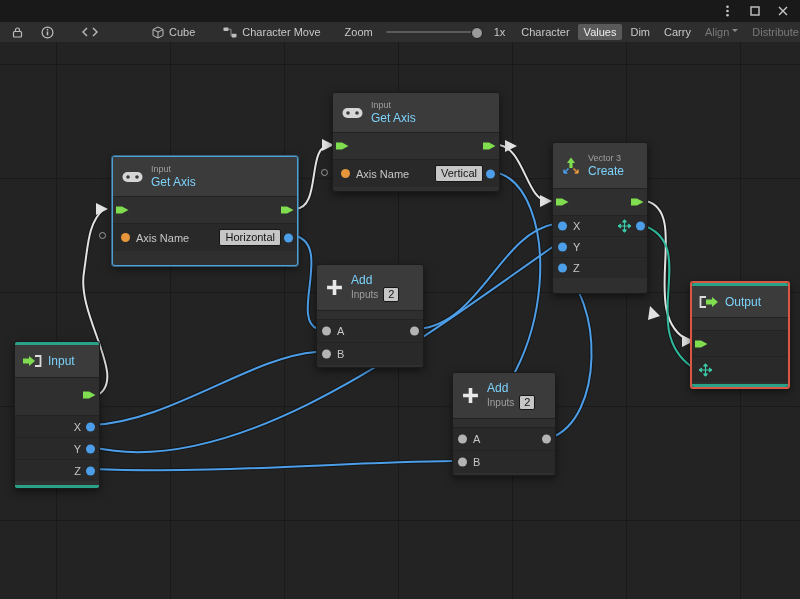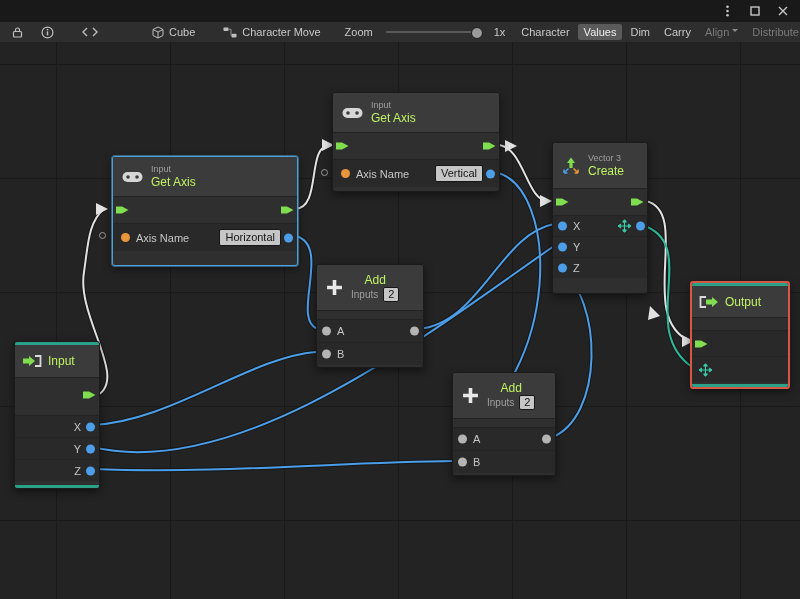--- a/index.html
+++ b/index.html
@@ -41,21 +41,21 @@
   .w-vec{stroke:#2fb89b;stroke-width:2;fill:none;}
 
   
   .node{position:absolute;background:#2f2f2f;border:1px solid #1b1b1b;border-radius:3px;
         box-shadow:0 3px 8px rgba(0,0,0,.5);box-sizing:border-box;}
   .node.sel-blue{border:1px solid #4e9fd6;box-shadow:0 0 0 1px rgba(78,159,214,.55),0 3px 8px rgba(0,0,0,.5);}
   .node.sel-red{border:2px solid #da5745;}
   .nhead{display:flex;align-items:center;gap:8px;padding:0 9px;background:#3b3b3b;border-bottom:1px solid #222;
          border-radius:2px 2px 0 0;box-sizing:border-box;}
   .cat{display:block;font-size:9px;line-height:11px;color:#9f9f9f;}
-  .ttl{display:block;font-size:12px;line-height:14px;color:#bef264;}
+  .ttl{display:block;font-size:12px;line-height:14px;color:#7dd3fc;}
   .nrow{position:relative;display:flex;align-items:center;box-sizing:border-box;}
   .striped{background:#292929;border-top:1px solid #232323;}
   .plabel{font-size:11px;color:#c6c6c6;}
   .dot{width:9px;height:9px;border-radius:50%;box-sizing:border-box;}
   .dot.blue{background:#4c9ee8;}
   .dot.orange{background:#e8963c;}
   .dot.gray{background:#b4b4b4;}
   .dot.abs-l{position:absolute;left:5px;top:50%;transform:translateY(-50%);}
   .dot.abs-r{position:absolute;right:4px;top:50%;transform:translateY(-50%);}
   .fa{position:absolute;top:50%;transform:translateY(-50%);line-height:0;}
@@ -67,21 +67,21 @@
   .strip.t{top:0;border-radius:2px 2px 0 0;}
   .strip.b{bottom:0;border-radius:0 0 2px 2px;}
   .hcol{display:flex;flex-direction:column;justify-content:center;}
   .subline{display:flex;align-items:center;gap:5px;}
   .moveicon{position:absolute;top:50%;transform:translateY(-50%);line-height:0;}
 
   
   .getaxis .nhead{height:40px;}
   .getaxis .flowrow{height:26px;}
   .getaxis .valrow{height:28px;padding:0 16px 0 8px;gap:6px;}
-  .addnode .nhead{height:46px;text-align:center;}
+  .addnode .nhead{height:46px;}
   .addnode .addrow{height:23px;padding-left:20px;}
   .addnode .spacer{height:8px;}
   .vecnode .nhead{height:46px;}
   .vecnode .flowrow{height:26px;}
   .vecnode .vrow{height:21px;padding-left:20px;}
   .ionode .nhead{height:33px;margin-top:3px;padding:0 7px;gap:6px;}
   .ionode .flowrow{height:34px;}
   .ionode .inrow{height:22px;justify-content:flex-end;padding-right:18px;}
   .ionode .spacer3{height:3px;}
   .outnode .nhead{height:32px;margin-top:3px;padding:0 7px;gap:6px;}

